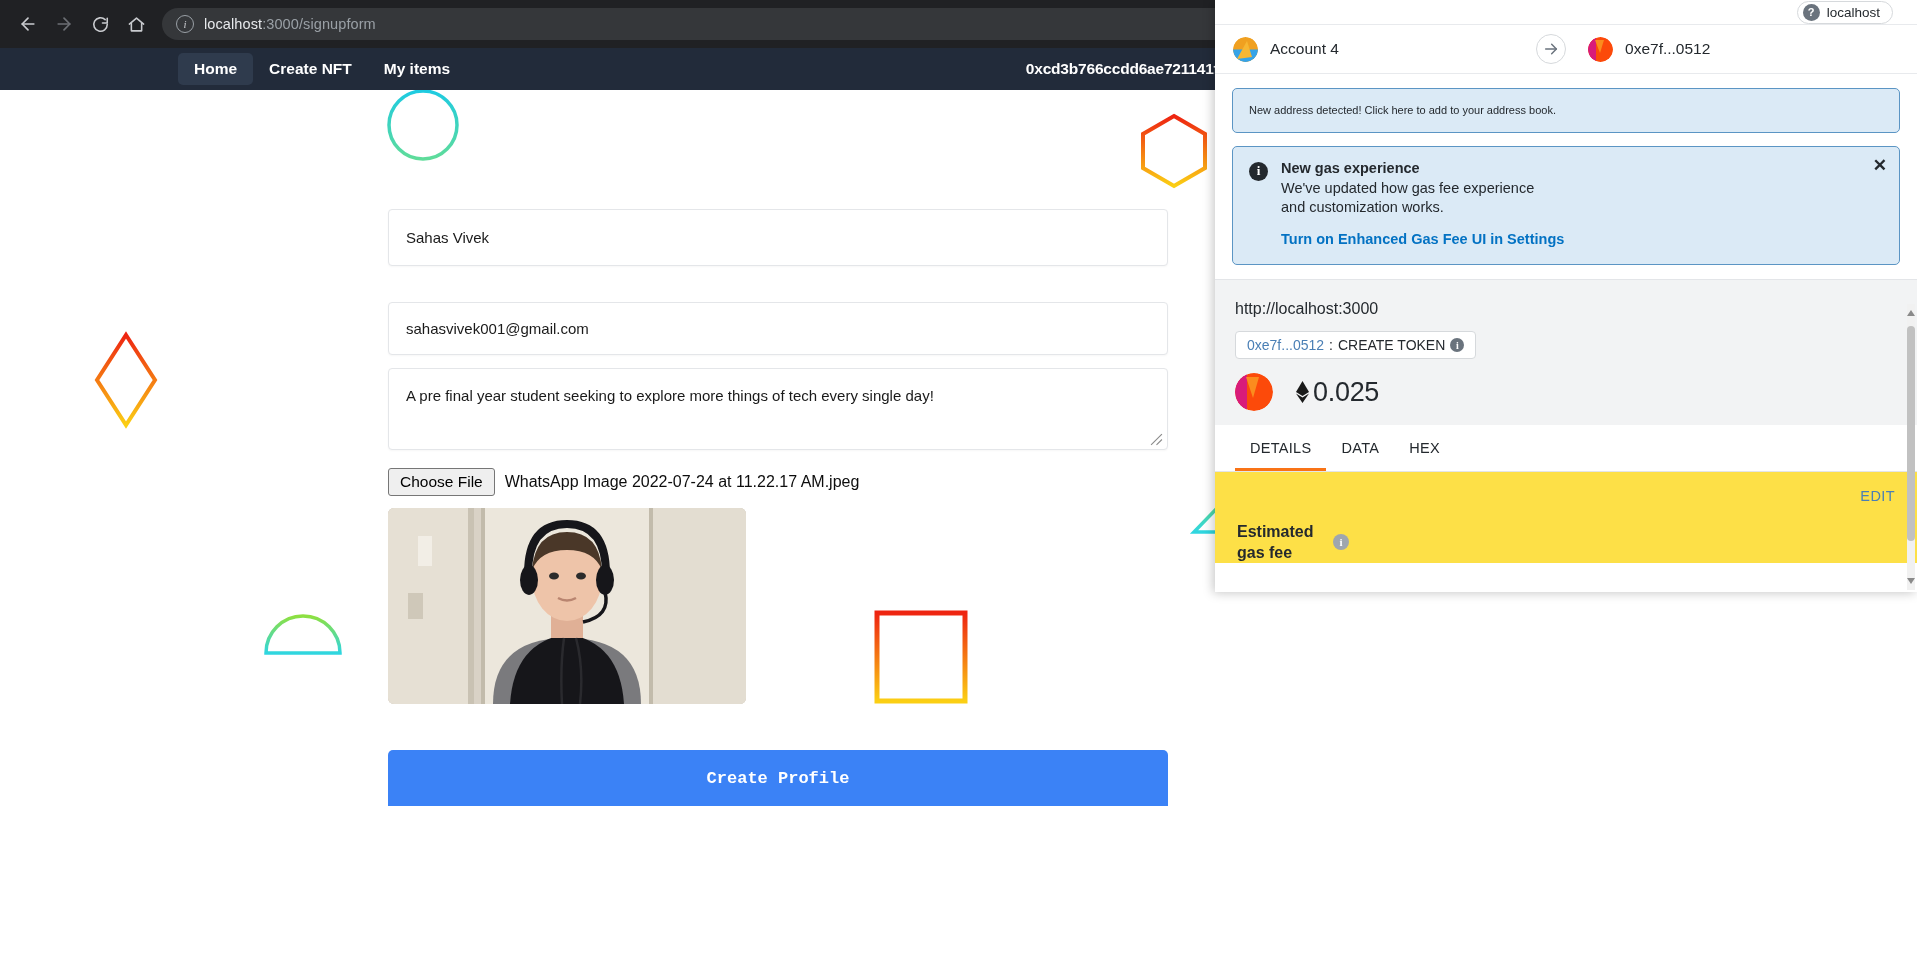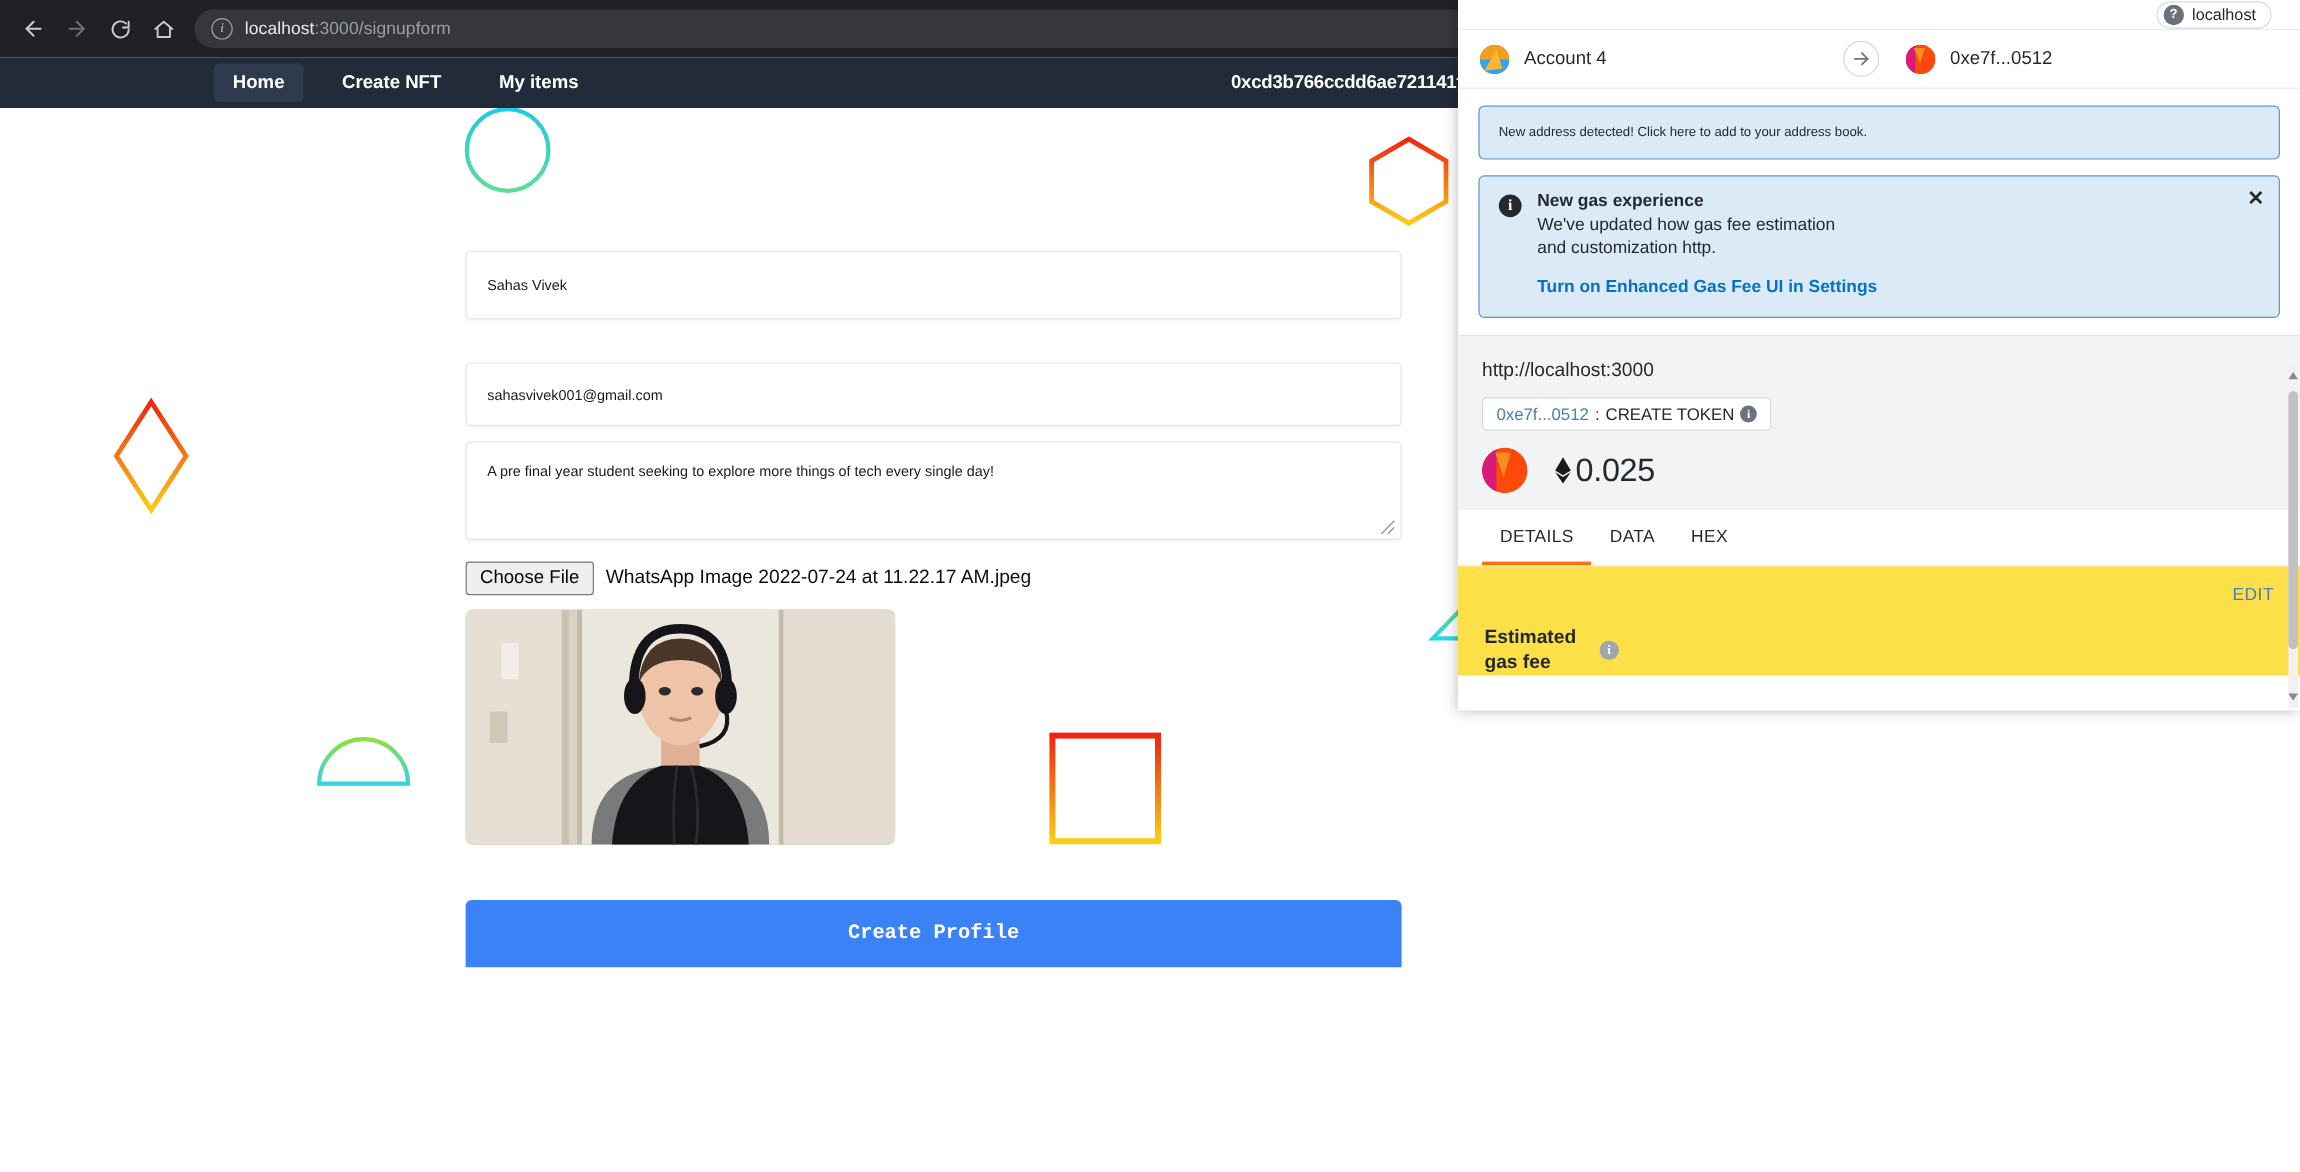--- a/index.html
+++ b/index.html
@@ -62,21 +62,21 @@
   #omnibox .url-text .host { color: #e8eaed; }
 
   
   #app-navbar {
     position: absolute; top: 48px; left: 0;
     width: 1917px; height: 42px;
     background: #222b3a;
     display: flex; align-items: center;
     z-index: 4;
   }
-  .nav-links { display: flex; align-items: center; margin-left: 178px; gap: 16px; }
+  .nav-links { display: flex; align-items: center; margin-left: 178px; gap: 0; }
   .nav-link {
     color: #ffffff;
     font-size: 15.5px;
     font-weight: bold;
     padding: 7px 16px;
     border-radius: 5px;
     cursor: pointer;
     white-space: nowrap;
   }
   .nav-link.active { background: #2f3b4d; }
@@ -107,21 +107,21 @@
     position: absolute;
     left: 388px; top: 0px;
     width: 780px;
   }
   .field {
     width: 780px;
     border: 1px solid #e4e6e9;
     border-radius: 4px;
     background: #fff;
     box-shadow: 0 1px 2px rgba(0,0,0,0.035);
-    font-size: 12px;
+    font-size: 15px;
     color: #1a1a1a;
     font-family: "Liberation Sans", sans-serif;
     display: flex; align-items: center;
     padding: 0 17px;
   }
   #name-field { position: absolute; top: 119px; height: 57px; }
   #email-field { position: absolute; top: 212px; height: 53px; }
   #bio-field {
     position: absolute; top: 278px;
     height: 82px;
@@ -575,21 +575,21 @@
   </div>
 
   <div id="mm-alert-address">
     <span>New address detected! Click here to add to your address book.</span>
   </div>
 
   <div id="mm-alert-gas">
     <span id="gas-info-icon">i</span>
     <div>
       <div id="gas-alert-title">New gas experience</div>
-      <div id="gas-alert-body">We've updated how gas fee estimation and customization http.</div>
+      <div id="gas-alert-body">We've updated how gas fee experience and customization works.</div>
       <a id="gas-alert-link">Turn on Enhanced Gas Fee UI in Settings</a>
     </div>
     <span id="gas-alert-close">✕</span>
   </div>
 
   <div id="mm-tx-summary">
     <div id="tx-origin">http://localhost:3000</div>
     <div id="tx-action-pill">
       <span class="addr">0xe7f...0512</span>
       <span>:</span>

